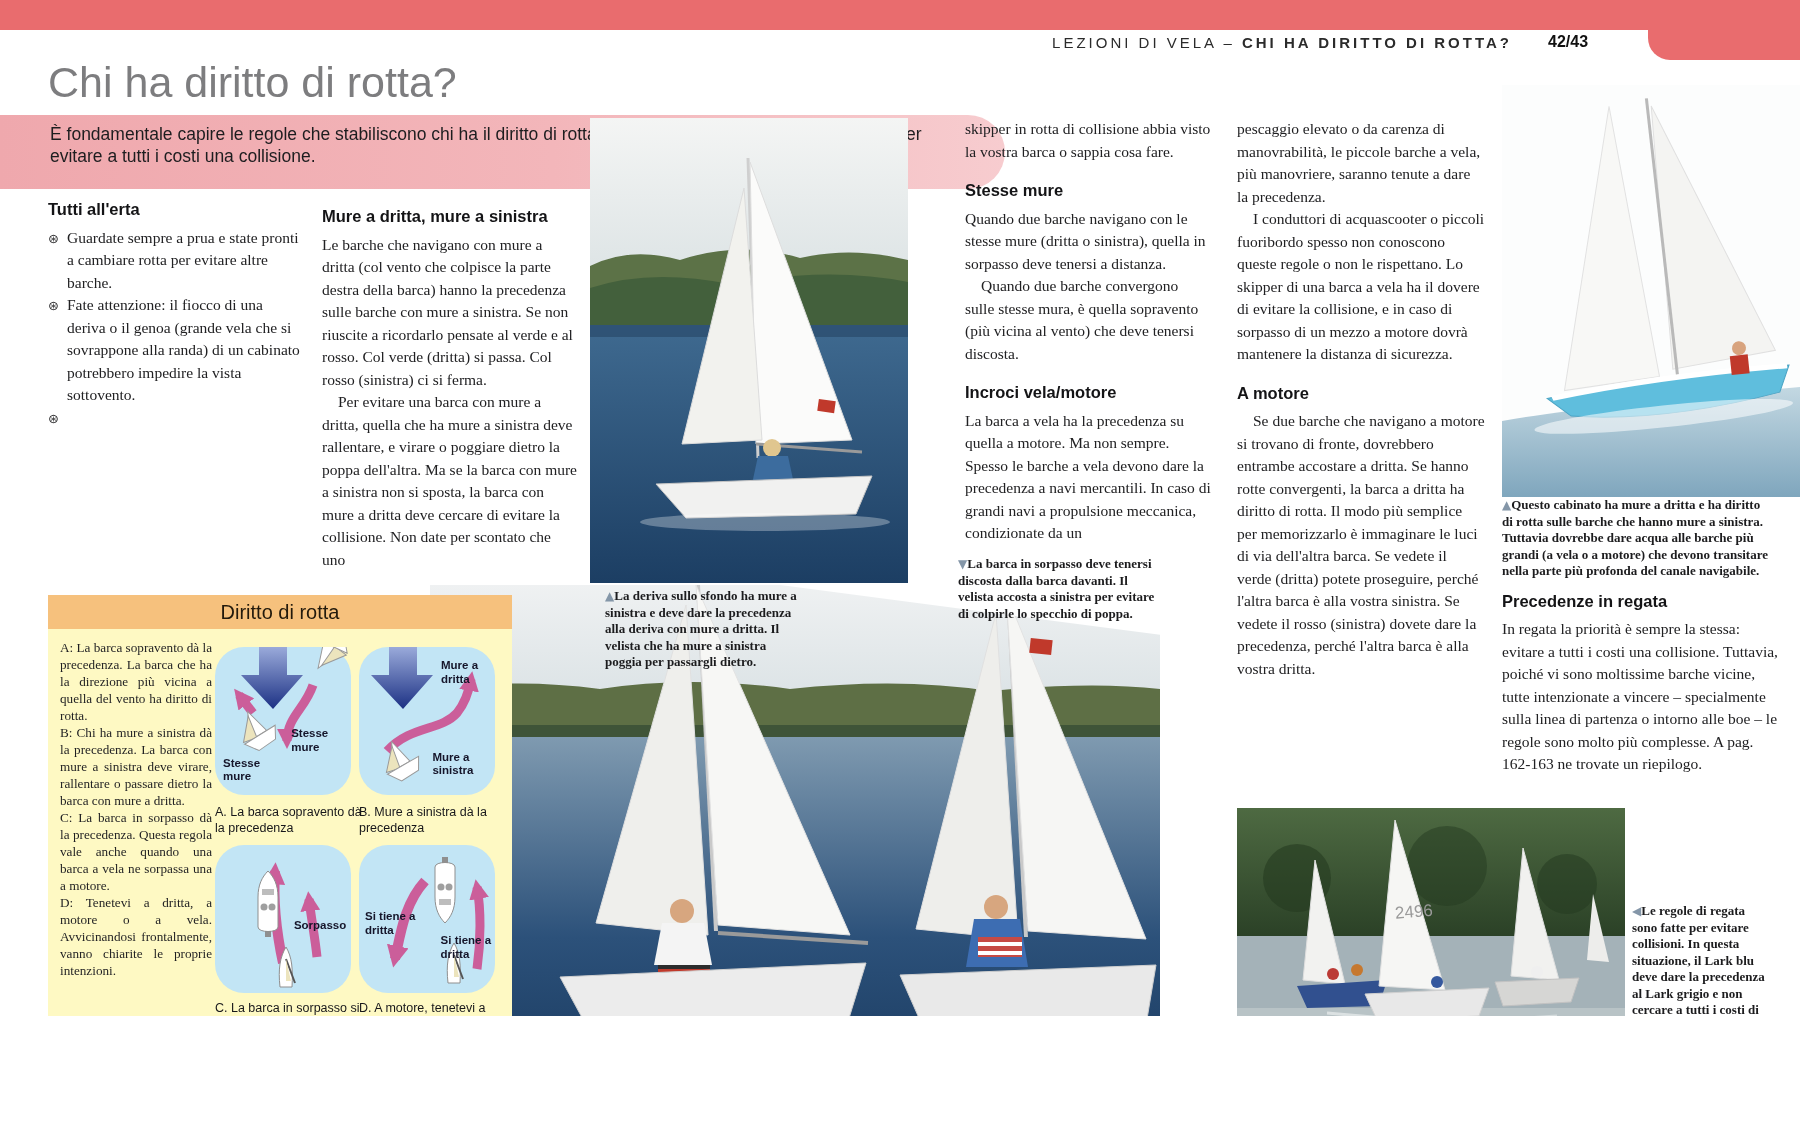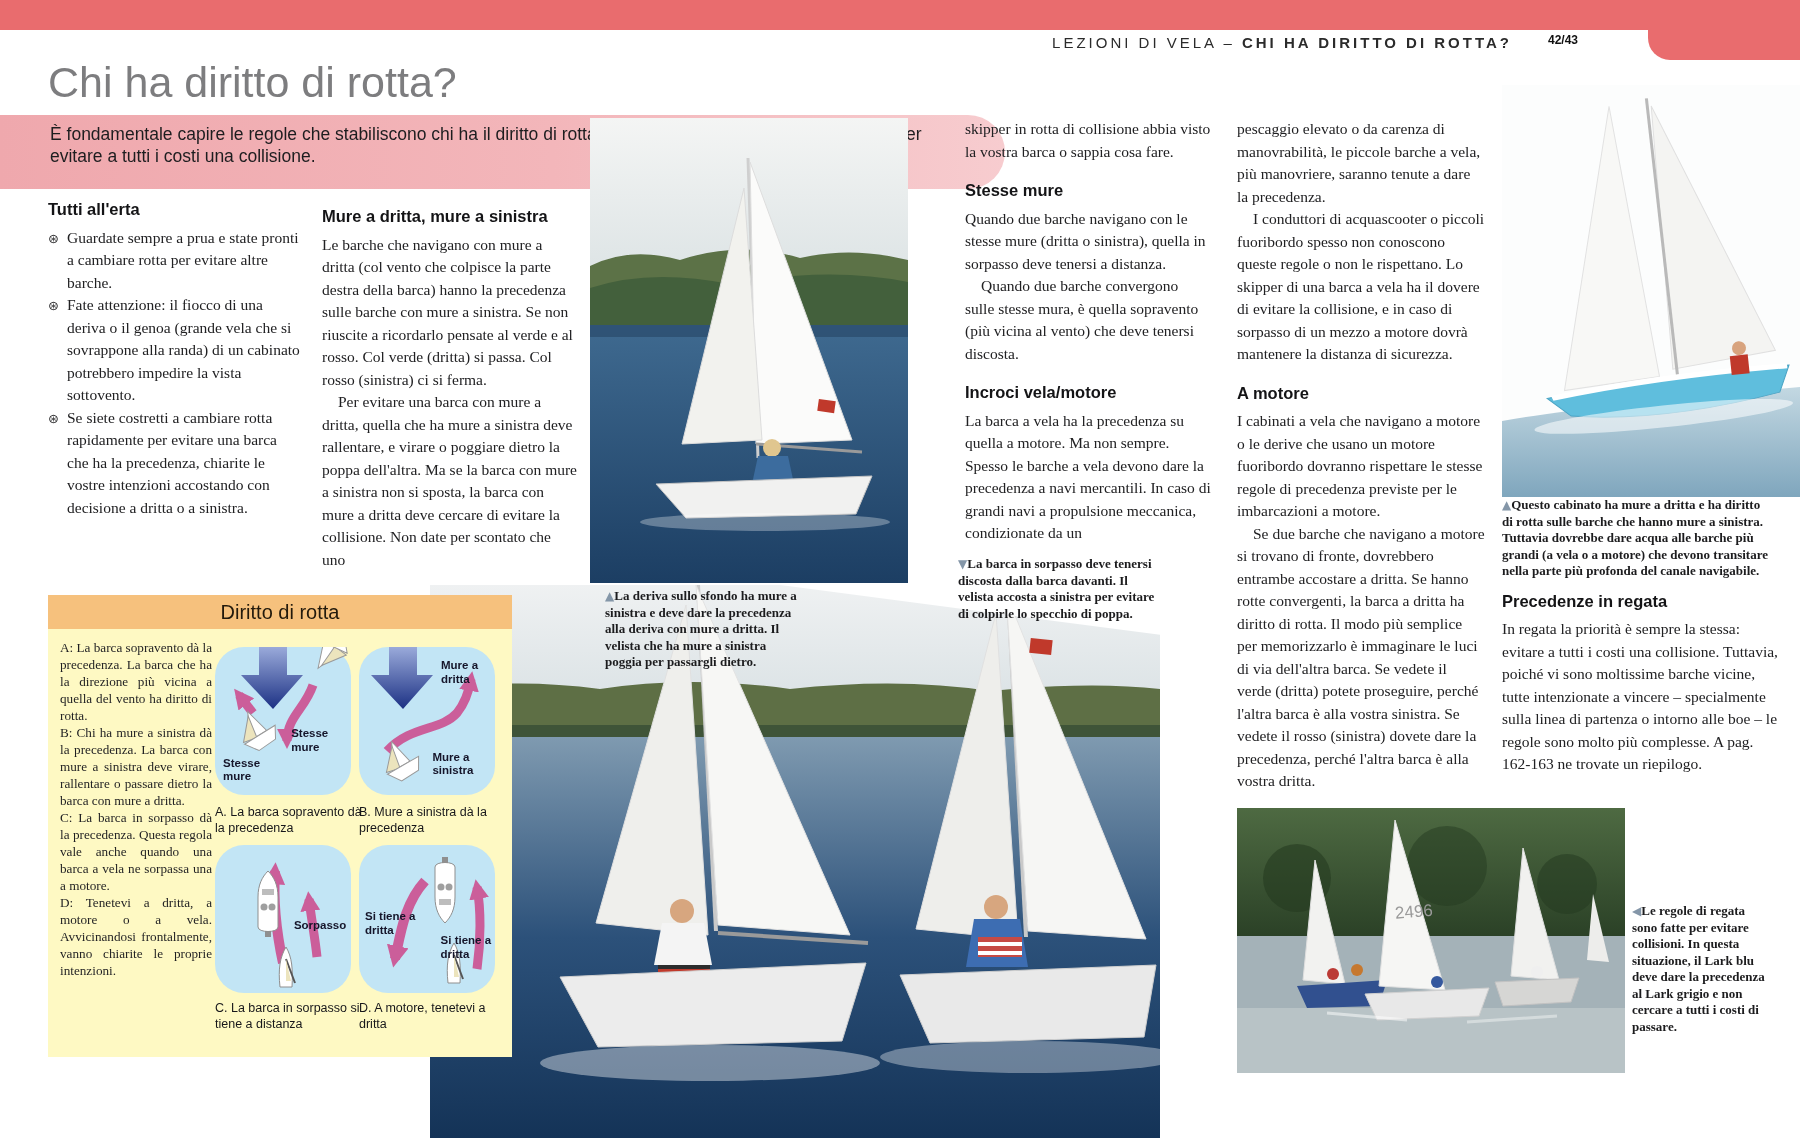--- a/index.html
+++ b/index.html
@@ -1,24 +1,24 @@
 <!DOCTYPE html>
 <html><head>
 <meta charset="utf-8">
 <style>
   html,body{margin:0;padding:0;background:#fff;}
-  #page{position:relative;width:1800px;height:1138px;background:#fff;overflow:hidden;
+  #page{position:relative;width:1800px;height:1016px;background:#fff;overflow:hidden;
         font-family:"Liberation Sans",sans-serif;color:#222;}
   .abs{position:absolute;}
   
   #topbar{left:0;top:0;width:1800px;height:30px;background:#e96c6e;}
   #pagetab{left:1648px;top:0;width:152px;height:60px;background:#e96c6e;border-radius:0 0 0 22px;}
   #running{top:34px;right:288px;font-size:15px;letter-spacing:3px;color:#2b2b2b;white-space:nowrap;}
   #running b{font-weight:bold;}
-  #pagenum{top:33px;left:1548px;font-size:12px;font-weight:bold;color:#111;}
+  #pagenum{top:33px;left:1548px;font-size:16px;font-weight:bold;color:#111;}
   
   #title{left:48px;top:58px;font-size:43px;color:#7d7d7f;letter-spacing:0;}
   #introbox{left:0;top:115px;width:1005px;height:74px;border-radius:0 40px 40px 0;
             background:linear-gradient(90deg,#efa8ad 0%,#f3b6ba 55%,#f7cccf 100%);}
   #introtext{left:50px;top:123px;width:880px;font-size:17.5px;line-height:22px;color:#1d1d1f;}
   
   .col{line-height:22.5px;font-family:"Liberation Serif",serif;font-size:15.5px;color:#212123;}
   .col h3{font-family:"Liberation Sans",sans-serif;font-size:16.5px;margin:0 0 6px 0;color:#141416;}
   .col p{margin:0 0 0 0;}
   .col p.ind{text-indent:16px;}
@@ -215,21 +215,21 @@
         <line x1="230" y1="214" x2="320" y2="208" stroke="#ffffff" opacity=".4" stroke-width="3"></line>
       </g>
     </svg>
   </div>
 
   <div class="abs col" id="col1">
     <h3>Tutti all'erta</h3>
     <ul class="alert">
       <li><span class="bullet">⊛</span><span>Guardate sempre a prua e state pronti a cambiare rotta per evitare altre barche.</span></li>
       <li><span class="bullet">⊛</span><span>Fate attenzione: il fiocco di una deriva o il genoa (grande vela che si sovrappone alla randa) di un cabinato potrebbero impedire la vista sottovento.</span></li>
-      <li><span class="bullet">⊛</span><span>Se siete costretti a cambiare rotta rapidamente per evitare una barca che ha la precedenza, chiarite le vostre intenzioni accostando con decisione a dritta o a sinistra.</span></li>
+      <li><span class="bullet">⊛</span></li>
     </ul>
   </div>
 
   <div class="abs col" id="col2">
     <h3>Mure a dritta, mure a sinistra</h3>
     <p>Le barche che navigano con mure a dritta (col vento che colpisce la parte destra della barca) hanno la precedenza sulle barche con mure a sinistra. Se non riuscite a ricordarlo pensate al verde e al rosso. Col verde (dritta) si passa. Col rosso (sinistra) ci si ferma.</p>
     <p class="ind">Per evitare una barca con mure a dritta, quella che ha mure a sinistra deve rallentare, e virare o poggiare dietro la poppa dell'altra. Ma se la barca con mure a sinistra non si sposta, la barca con mure a dritta deve cercare di evitare la collisione. Non date per scontato che uno</p>
   </div>
 
   <div class="abs col" id="col3">
@@ -238,21 +238,20 @@
     <p>Quando due barche navigano con le stesse mure (dritta o sinistra), quella in sorpasso deve tenersi a distanza.</p>
     <p class="ind">Quando due barche convergono sulle stesse mura, è quella sopravento (più vicina al vento) che deve tenersi discosta.</p>
     <h3 class="sect">Incroci vela/motore</h3>
     <p>La barca a vela ha la precedenza su quella a motore. Ma non sempre. Spesso le barche a vela devono dare la precedenza a navi mercantili. In caso di grandi navi a propulsione meccanica, condizionate da un</p>
   </div>
 
   <div class="abs col" id="col4">
     <p>pescaggio elevato o da carenza di manovrabilità, le piccole barche a vela, più manovriere, saranno tenute a dare la precedenza.</p>
     <p class="ind">I conduttori di acquascooter o piccoli fuoribordo spesso non conoscono queste regole o non le rispettano. Lo skipper di una barca a vela ha il dovere di evitare la collisione, e in caso di sorpasso di un mezzo a motore dovrà mantenere la distanza di sicurezza.</p>
     <h3 class="sect">A motore</h3>
-    <p>I cabinati a vela che navigano a motore o le derive che usano un motore fuoribordo dovranno rispettare le stesse regole di precedenza previste per le imbarcazioni a motore.</p>
     <p class="ind">Se due barche che navigano a motore si trovano di fronte, dovrebbero entrambe accostare a dritta. Se hanno rotte convergenti, la barca a dritta ha diritto di rotta. Il modo più semplice per memorizzarlo è immaginare le luci di via dell'altra barca. Se vedete il verde (dritta) potete proseguire, perché l'altra barca è alla vostra sinistra. Se vedete il rosso (sinistra) dovete dare la precedenza, perché l'altra barca è alla vostra dritta.</p>
   </div>
 
   <div class="abs col" id="col5">
     <div class="photocap" id="cap-cabinato"><span class="mk">▲</span><span>Questo cabinato ha mure a dritta e ha diritto di rotta sulle barche che hanno mure a sinistra. Tuttavia dovrebbe dare acqua alle barche più grandi (a vela o a motore) che devono transitare nella parte più profonda del canale navigabile.</span></div>
     <h3>Precedenze in regata</h3>
     <p>In regata la priorità è sempre la stessa: evitare a tutti i costi una collisione. Tuttavia, poiché vi sono moltissime barche vicine, tutte intenzionate a vincere – specialmente sulla linea di partenza o intorno alle boe – le regole sono molto più complesse. A pag. 162-163 ne trovate un riepilogo.</p>
   </div>
 
   <div class="abs photocap" id="cap-deriva"><span class="mk">▲</span><span>La deriva sullo sfondo ha mure a sinistra e deve dare la precedenza alla deriva con mure a dritta. Il velista che ha mure a sinistra poggia per passargli dietro.</span></div>

